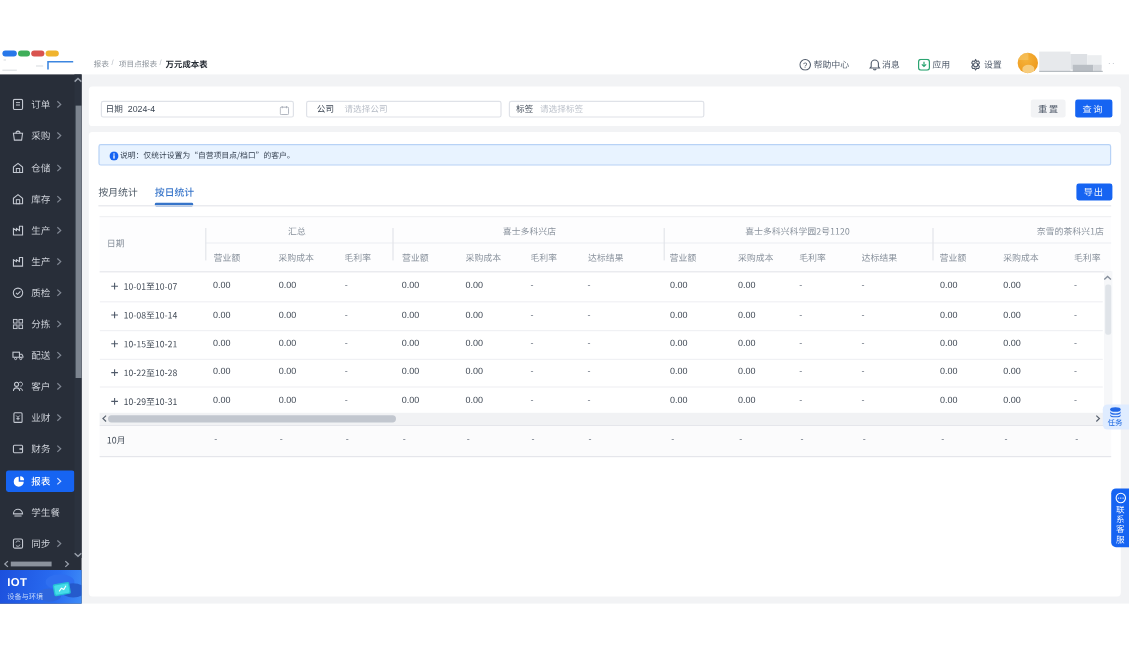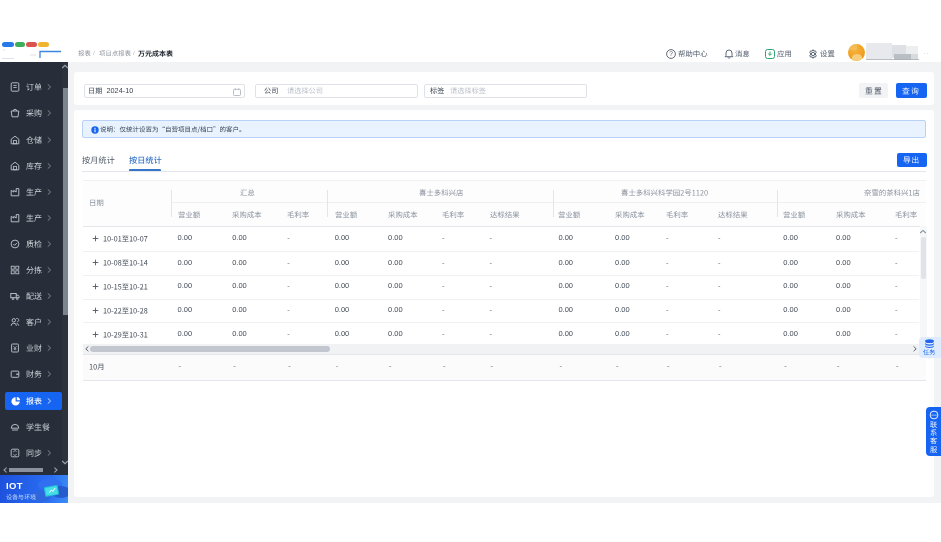--- a/index.html
+++ b/index.html
@@ -507,21 +507,21 @@
 <div style="position:absolute;left:74px;top:72px;width:860px;height:32.5px;background:#fff;border-radius:3px;"></div>
 <div style="position:absolute;left:84px;top:84px;width:161px;height:14px;background:#fff;border:1px solid #dfe2e8;border-radius:2px;box-sizing:border-box;"></div>
 <div style="position:absolute;left:88.0px;top:87.2px;width:14.4px;height:9.4px">
       <svg width="14.4" height="9.4" style="position:absolute;left:0;top:0;overflow:visible">
         <g fill="#3c4654" transform="translate(0,6.34) scale(0.007200)">
           <use href="#g51" x="0"></use>
           <use href="#g52" x="1000"></use>
         </g>
       </svg>
     </div>
-<div style="position:absolute;top:85.9px;font-family:'Liberation Sans', sans-serif;font-size:7.3px;color:#3c4654;font-weight:normal;line-height:10.2px;white-space:pre;left:106.5px;">2024-10</div>
+<div style="position:absolute;top:85.9px;font-family:'Liberation Sans', sans-serif;font-size:7.3px;color:#3c4654;font-weight:normal;line-height:10.2px;white-space:pre;left:106.5px;">2024-4</div>
 <svg width="8" height="8" style="position:absolute;left:233px;top:87.5px">
       <rect x="0.5" y="1.3" width="7" height="6.2" rx="0.9" fill="none" stroke="#a8aeb8" stroke-width="0.8"></rect>
       <path d="M2.2 0.4 v1.8 M5.8 0.4 v1.8" stroke="#a8aeb8" stroke-width="0.8"></path>
     </svg>
 <div style="position:absolute;left:255px;top:84px;width:162.5px;height:14px;background:#fff;border:1px solid #dfe2e8;border-radius:2px;box-sizing:border-box;"></div>
 <div style="position:absolute;left:264.0px;top:87.2px;width:14.4px;height:9.4px">
       <svg width="14.4" height="9.4" style="position:absolute;left:0;top:0;overflow:visible">
         <g fill="#3c4654" transform="translate(0,6.34) scale(0.007200)">
           <use href="#g53" x="0"></use>
           <use href="#g54" x="1000"></use>

